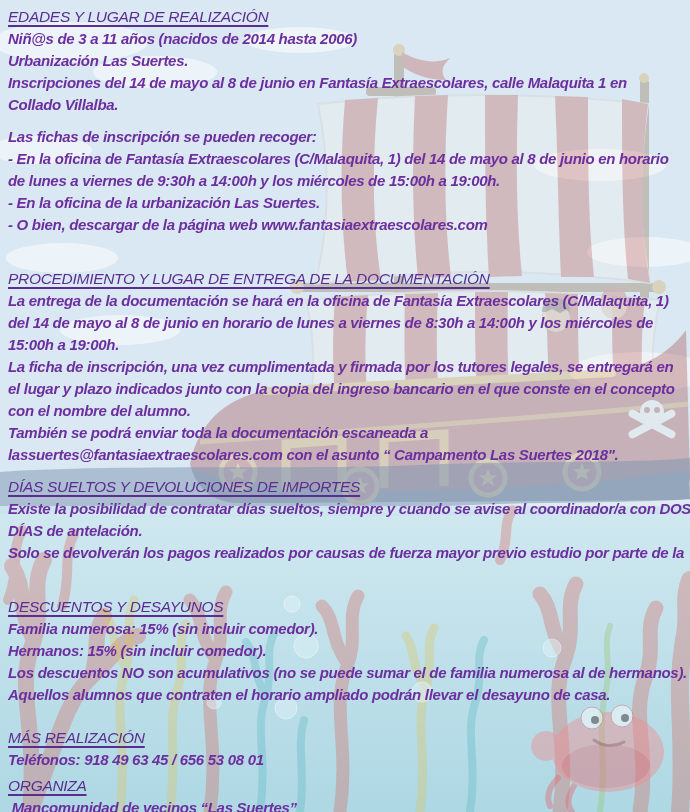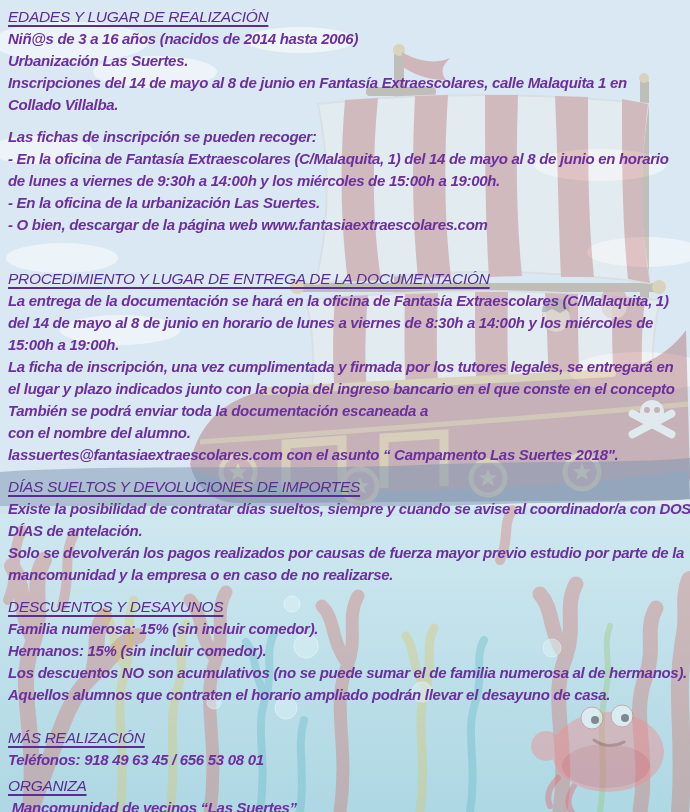--- a/index.html
+++ b/index.html
@@ -177,52 +177,51 @@
     <circle cx="14" cy="-36" r="11" fill="#ffffff" stroke="#d66a6a"></circle>
     <circle cx="17" cy="-34" r="4" fill="#40222a"></circle>
     <path d="M-14,-12 Q0,-2 16,-10" stroke="#a33a3a" stroke-width="3" fill="none" stroke-linecap="round"></path>
   </g>
 </svg>
 
 <div class="text-layer">
 
   <div class="section" style="top:6px">
     <div class="heading">EDADES Y LUGAR DE REALIZACIÓN</div>
-    <div class="line">Niñ@s de 3 a 16 años (nacidos de 2014 hasta 2006)</div>
+    <div class="line">Niñ@s de 3 a 11 años (nacidos de 2014 hasta 2006)</div>
     <div class="line">Urbanización Las Suertes.</div>
     <div class="line">Inscripciones del 14 de mayo al 8 de junio en Fantasía Extraescolares, calle Malaquita 1 en</div>
     <div class="line">Collado Villalba.</div>
   </div>
 
   <div class="section" style="top:126px">
     <div class="line">Las fichas de inscripción se pueden recoger:</div>
     <div class="line">- En la oficina de Fantasía Extraescolares (C/Malaquita, 1) del 14 de mayo al 8 de junio en horario</div>
     <div class="line">de lunes a viernes de 9:30h a 14:00h y los miércoles de 15:00h a 19:00h.</div>
     <div class="line">- En la oficina de la urbanización Las Suertes.</div>
     <div class="line">- O bien, descargar de la página web www.fantasiaextraescolares.com</div>
   </div>
 
   <div class="section" style="top:268px">
     <div class="heading">PROCEDIMIENTO Y LUGAR DE ENTREGA DE LA DOCUMENTACIÓN</div>
     <div class="line">La entrega de la documentación se hará en la oficina de Fantasía Extraescolares (C/Malaquita, 1)</div>
     <div class="line">del 14 de mayo al 8 de junio en horario de lunes a viernes de 8:30h a 14:00h y los miércoles de</div>
     <div class="line">15:00h a 19:00h.</div>
     <div class="line">La ficha de inscripción, una vez cumplimentada y firmada por los tutores legales, se entregará en</div>
     <div class="line">el lugar y plazo indicados junto con la copia del ingreso bancario en el que conste en el concepto</div>
+    <div class="line">con el nombre del alumno.</div>
     <div class="line">También se podrá enviar toda la documentación escaneada a</div>
-    <div class="line">con el nombre del alumno.</div>
     <div class="line">lassuertes@fantasiaextraescolares.com con el asunto “ Campamento Las Suertes 2018".</div>
   </div>
 
   <div class="section" style="top:476px">
     <div class="heading">DÍAS SUELTOS Y DEVOLUCIONES DE IMPORTES</div>
     <div class="line">Existe la posibilidad de contratar días sueltos, siempre y cuando se avise al coordinador/a con DOS</div>
     <div class="line">DÍAS de antelación.</div>
     <div class="line">Solo se devolverán los pagos realizados por causas de fuerza mayor previo estudio por parte de la</div>
-    <div class="line">mancomunidad y la empresa o en caso de no realizarse.</div>
   </div>
 
   <div class="section" style="top:596px">
     <div class="heading">DESCUENTOS Y DESAYUNOS</div>
     <div class="line">Familia numerosa: 15% (sin incluir comedor).</div>
     <div class="line">Hermanos: 15% (sin incluir comedor).</div>
     <div class="line">Los descuentos NO son acumulativos (no se puede sumar el de familia numerosa al de hermanos).</div>
     <div class="line">Aquellos alumnos que contraten el horario ampliado podrán llevar el desayuno de casa.</div>
   </div>
 

